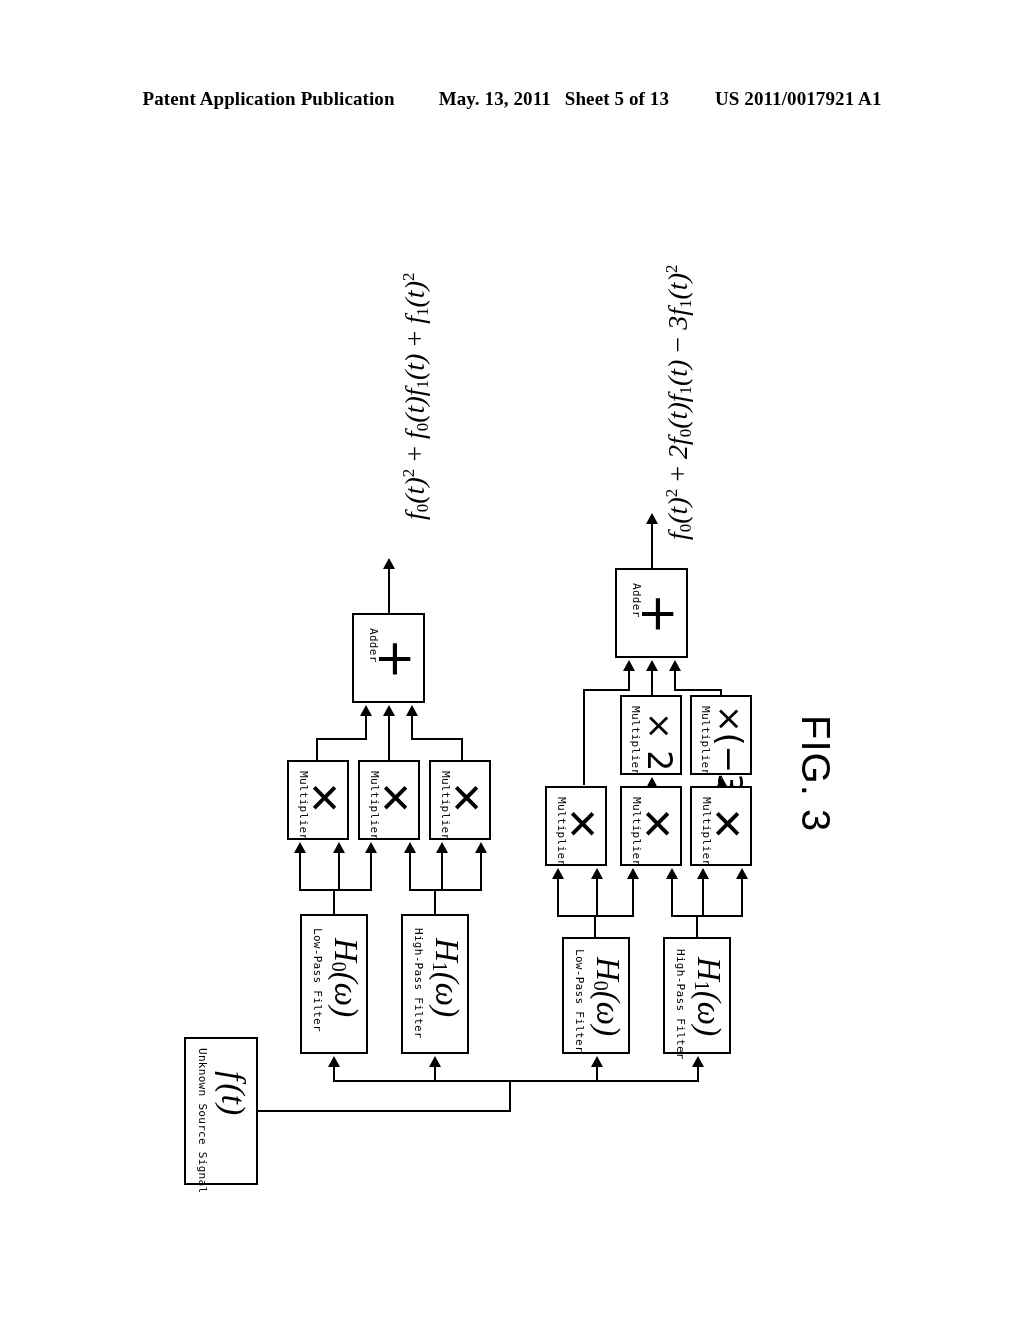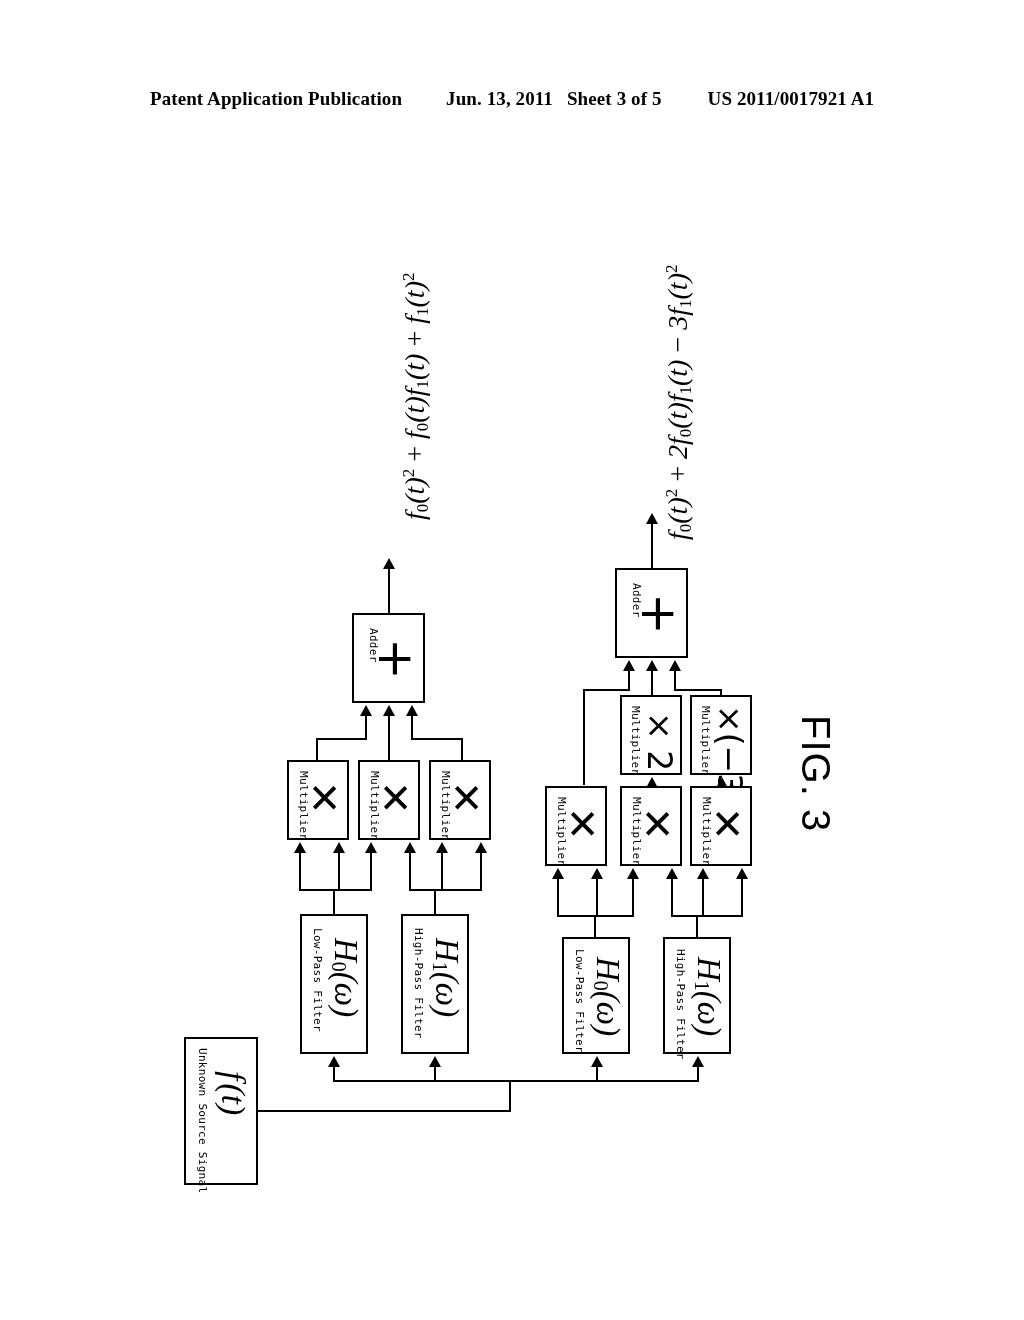--- a/index.html
+++ b/index.html
@@ -148,21 +148,21 @@
     font-size: 40px;
     letter-spacing: 1px;
     color: #000;
     white-space: nowrap;
   }
 </style>
 </head>
 <body>
 
 <div id="patent-header">
-  <span class="seg">Patent Application Publication</span><span class="gap-a"></span><span class="seg">Jun. 13, 2011</span><span class="gap-b"></span><span class="seg">Sheet 3 of 5</span><span class="gap-c"></span><span class="seg">US 2011/0017921 A1</span>
+  <span class="seg">Patent Application Publication</span><span class="gap-a"></span><span class="seg">May. 13, 2011</span><span class="gap-b"></span><span class="seg">Sheet 5 of 13</span><span class="gap-c"></span><span class="seg">US 2011/0017921 A1</span>
 </div>
 
 <div id="figure-canvas">
 
   <div class="equation" style="left:400px; top:520px;">
     <span>f<sub>0</sub>(t)<sup>2</sup></span>
     <span class="op">+</span>
     <span>f<sub>0</sub>(t)f<sub>1</sub>(t)</span>
     <span class="op">+</span>
     <span>f<sub>1</sub>(t)<sup>2</sup></span>

